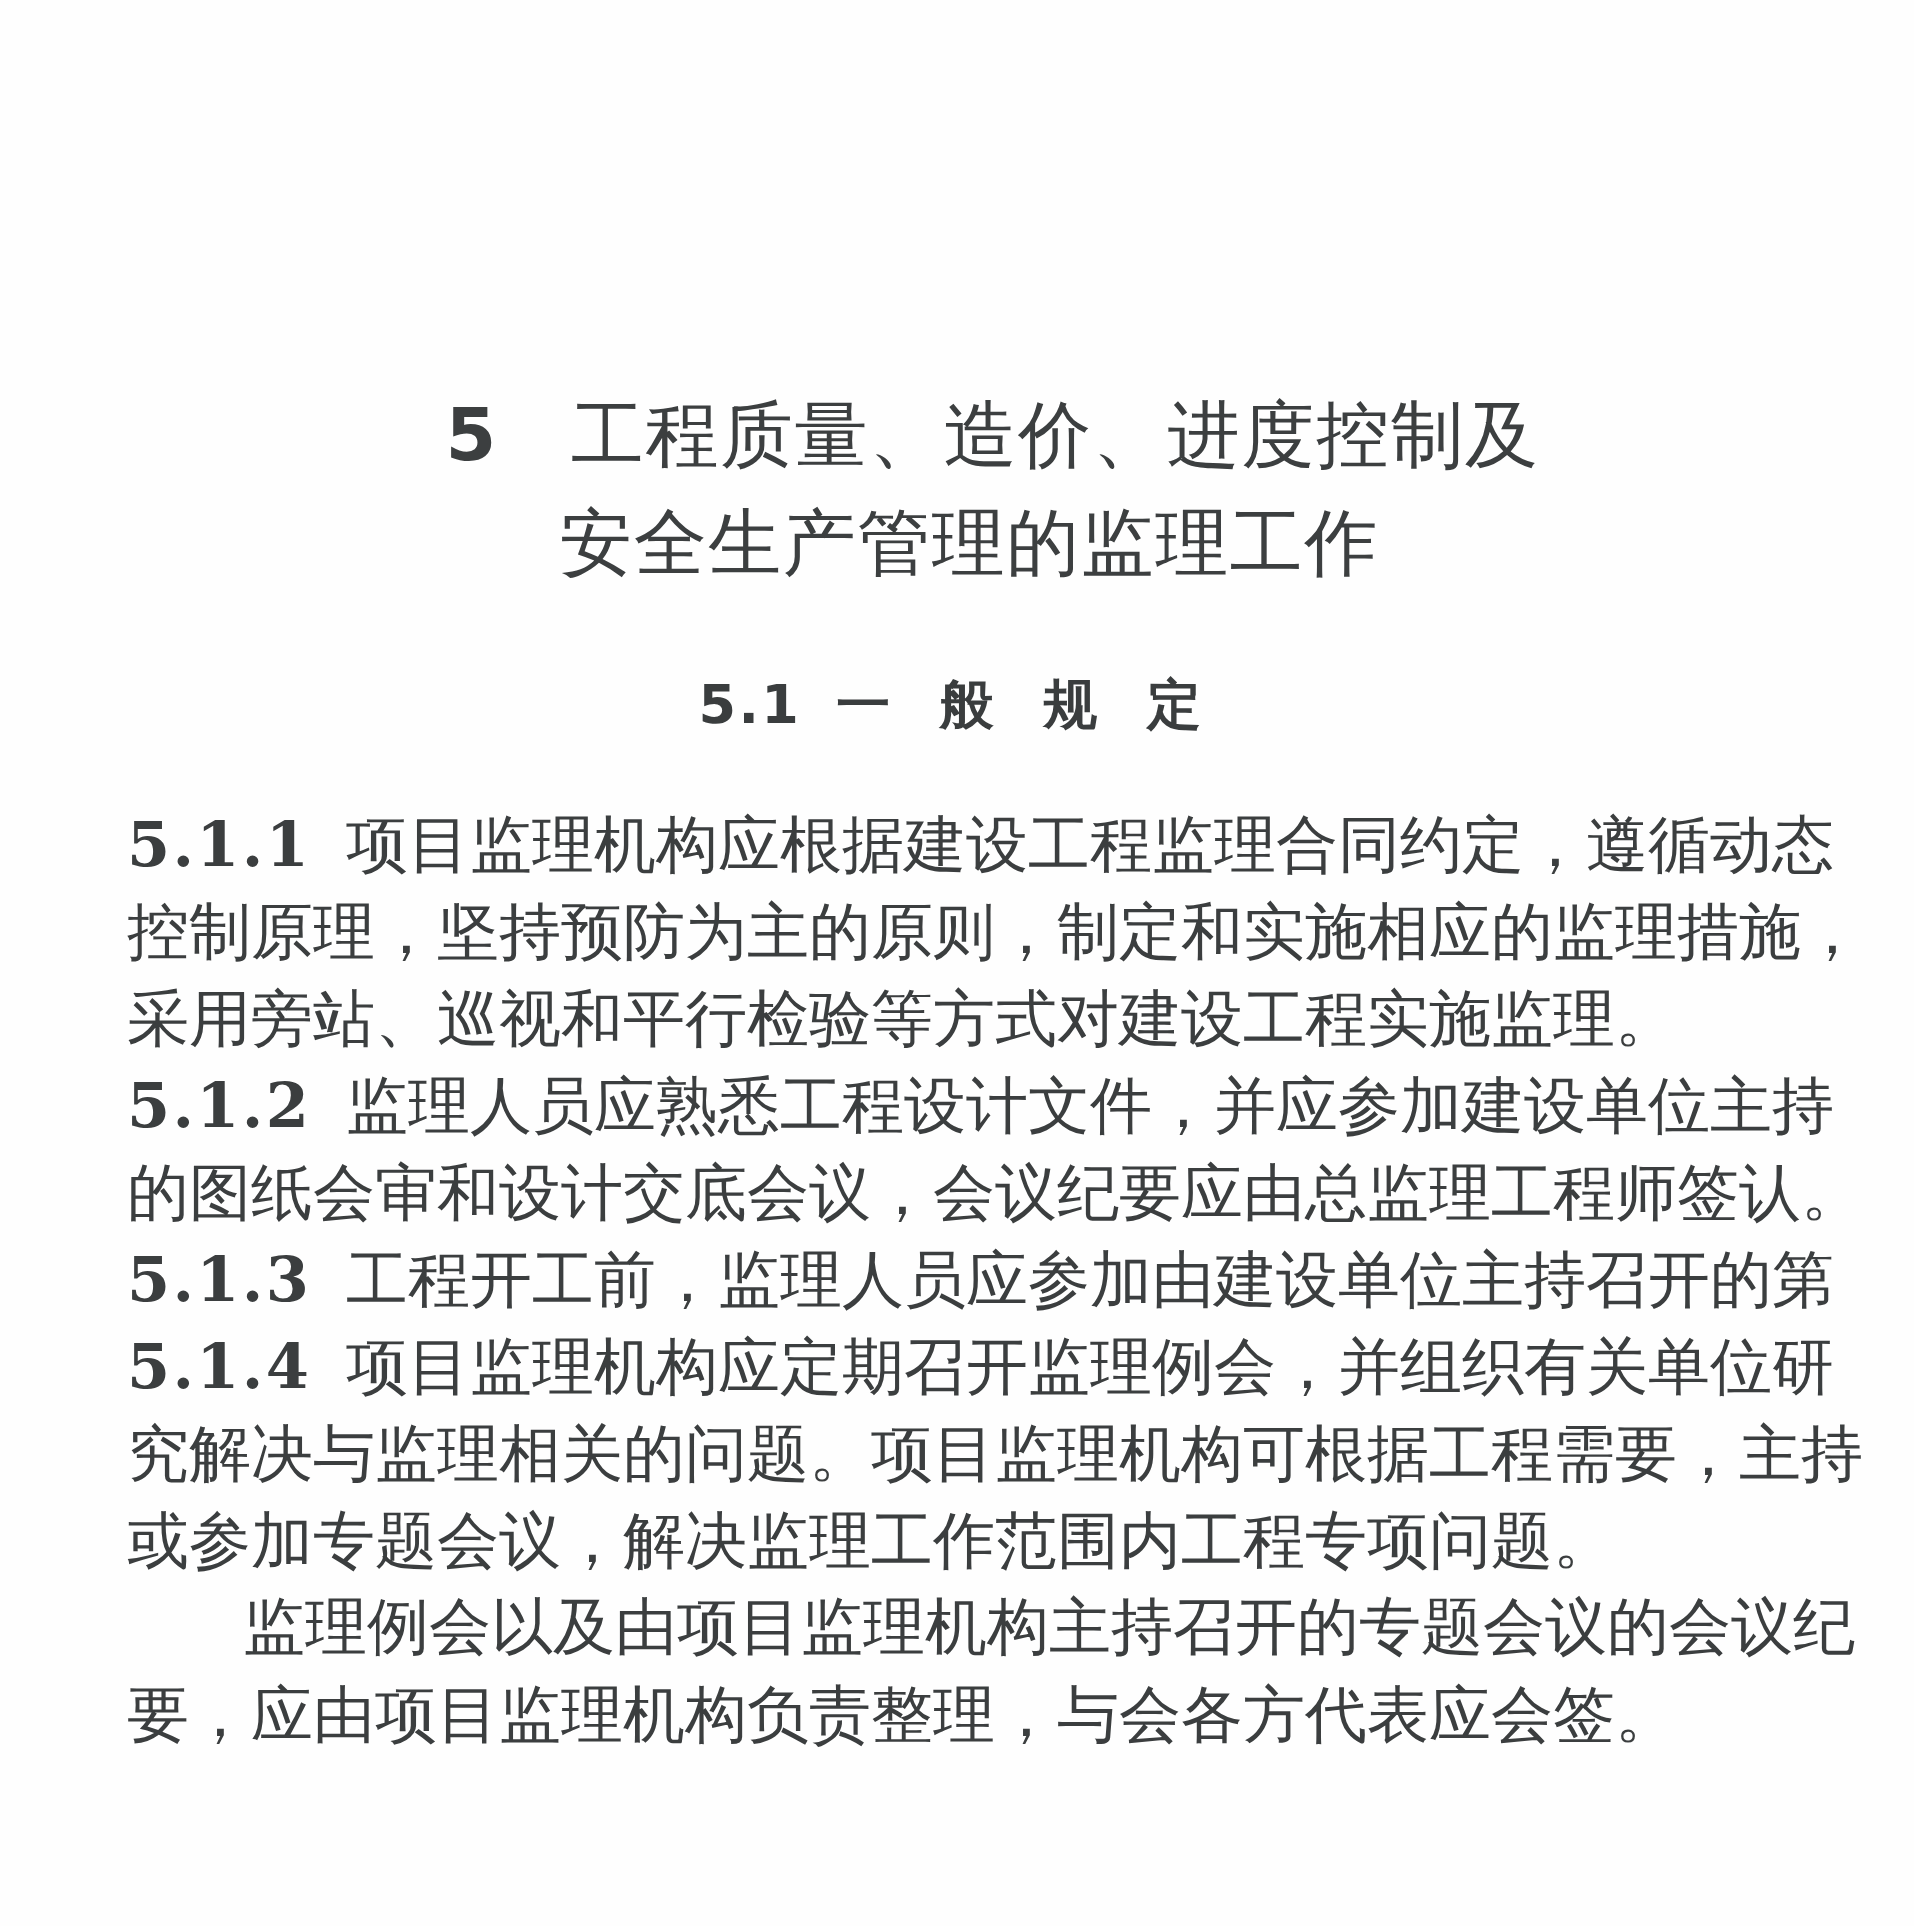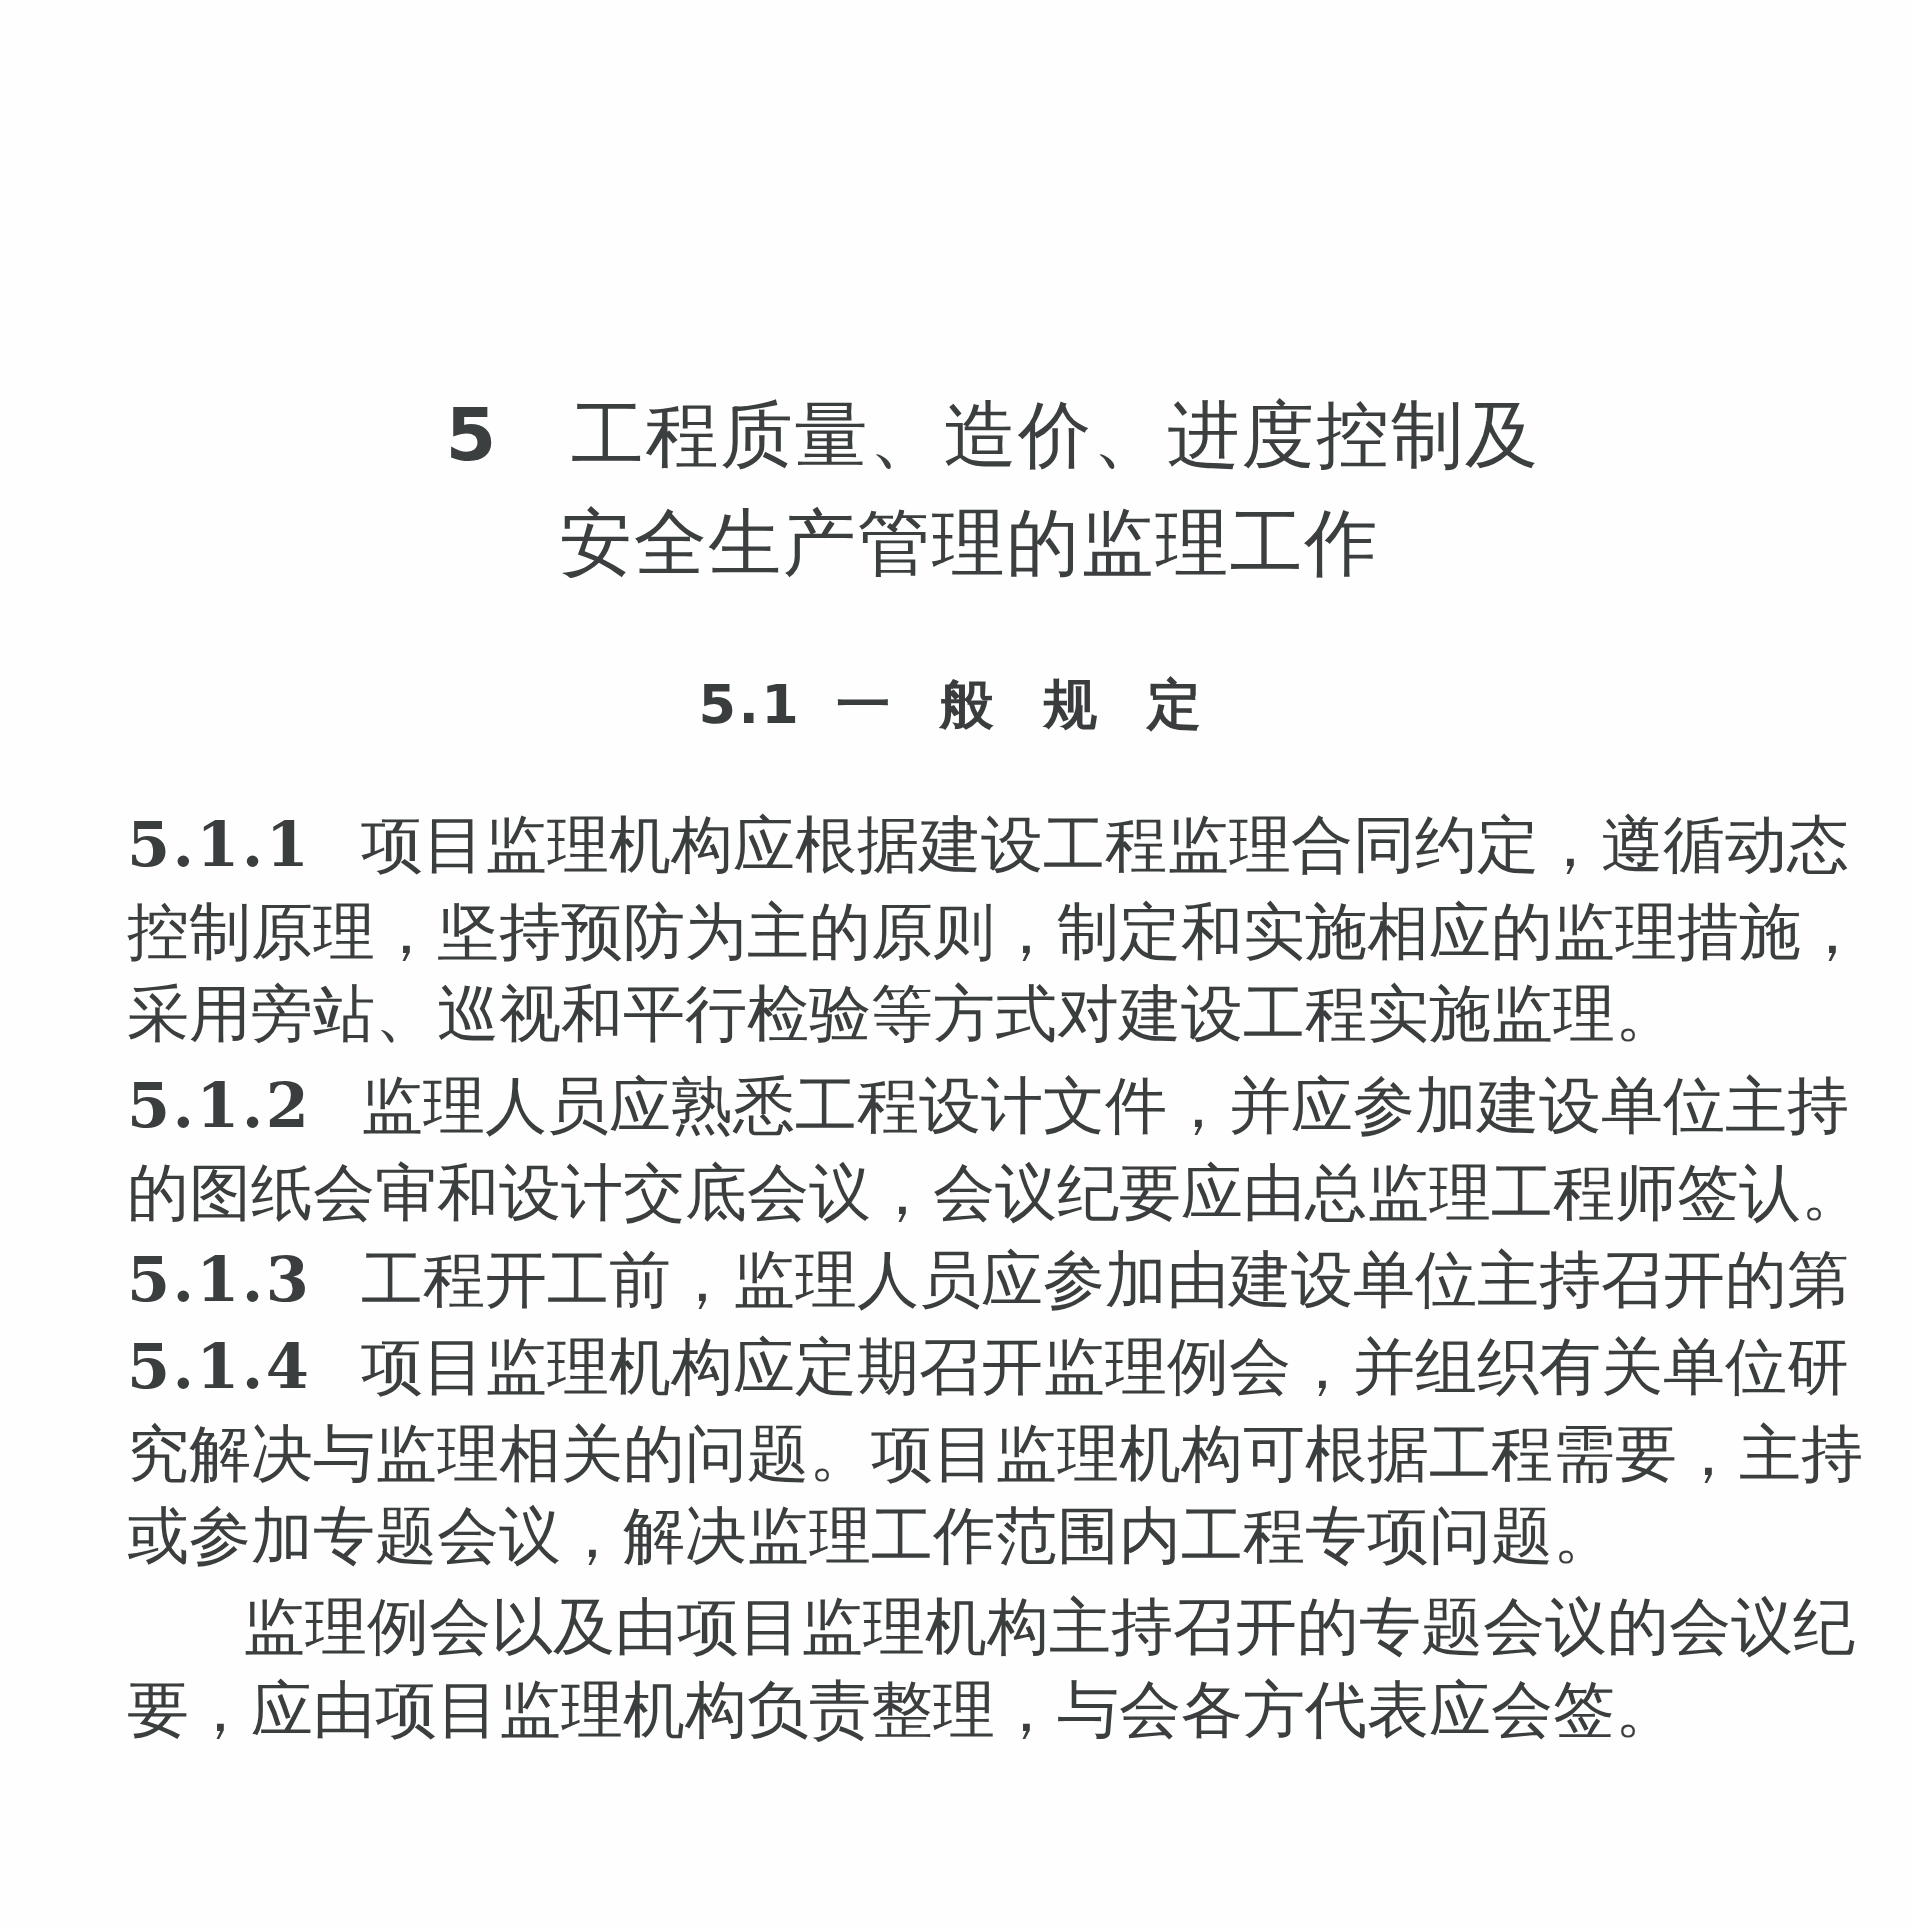--- a/index.html
+++ b/index.html
@@ -67,30 +67,29 @@
       line-height: 87px;
       font-size: 62px;
       white-space: nowrap;
       text-align: justify;
       text-align-last: justify;
       font-family: "DejaVu Sans", "Liberation Sans", sans-serif;
       color: #3b3e3f;
     }
     .line.last {
       text-align-last: left;
-      font-family: Liberation Mono, monospace;
     }
     .line.indent {
       padding-left: 116px;
       font-family: Liberation Serif, serif;
     }
     .clause-no {
       font-family: "DejaVu Serif", "Liberation Serif", serif;
       font-weight: bold;
-      margin-right: 50px;
+      margin-right: 35px;
       letter-spacing: 2.3px;
     }
   </style>
 </head>
 <body>
 
 <div class="page">
 
   <div class="chapter-title ct1">
     <span class="num">5</span><span>工程质量、造价、进度控制及</span>

